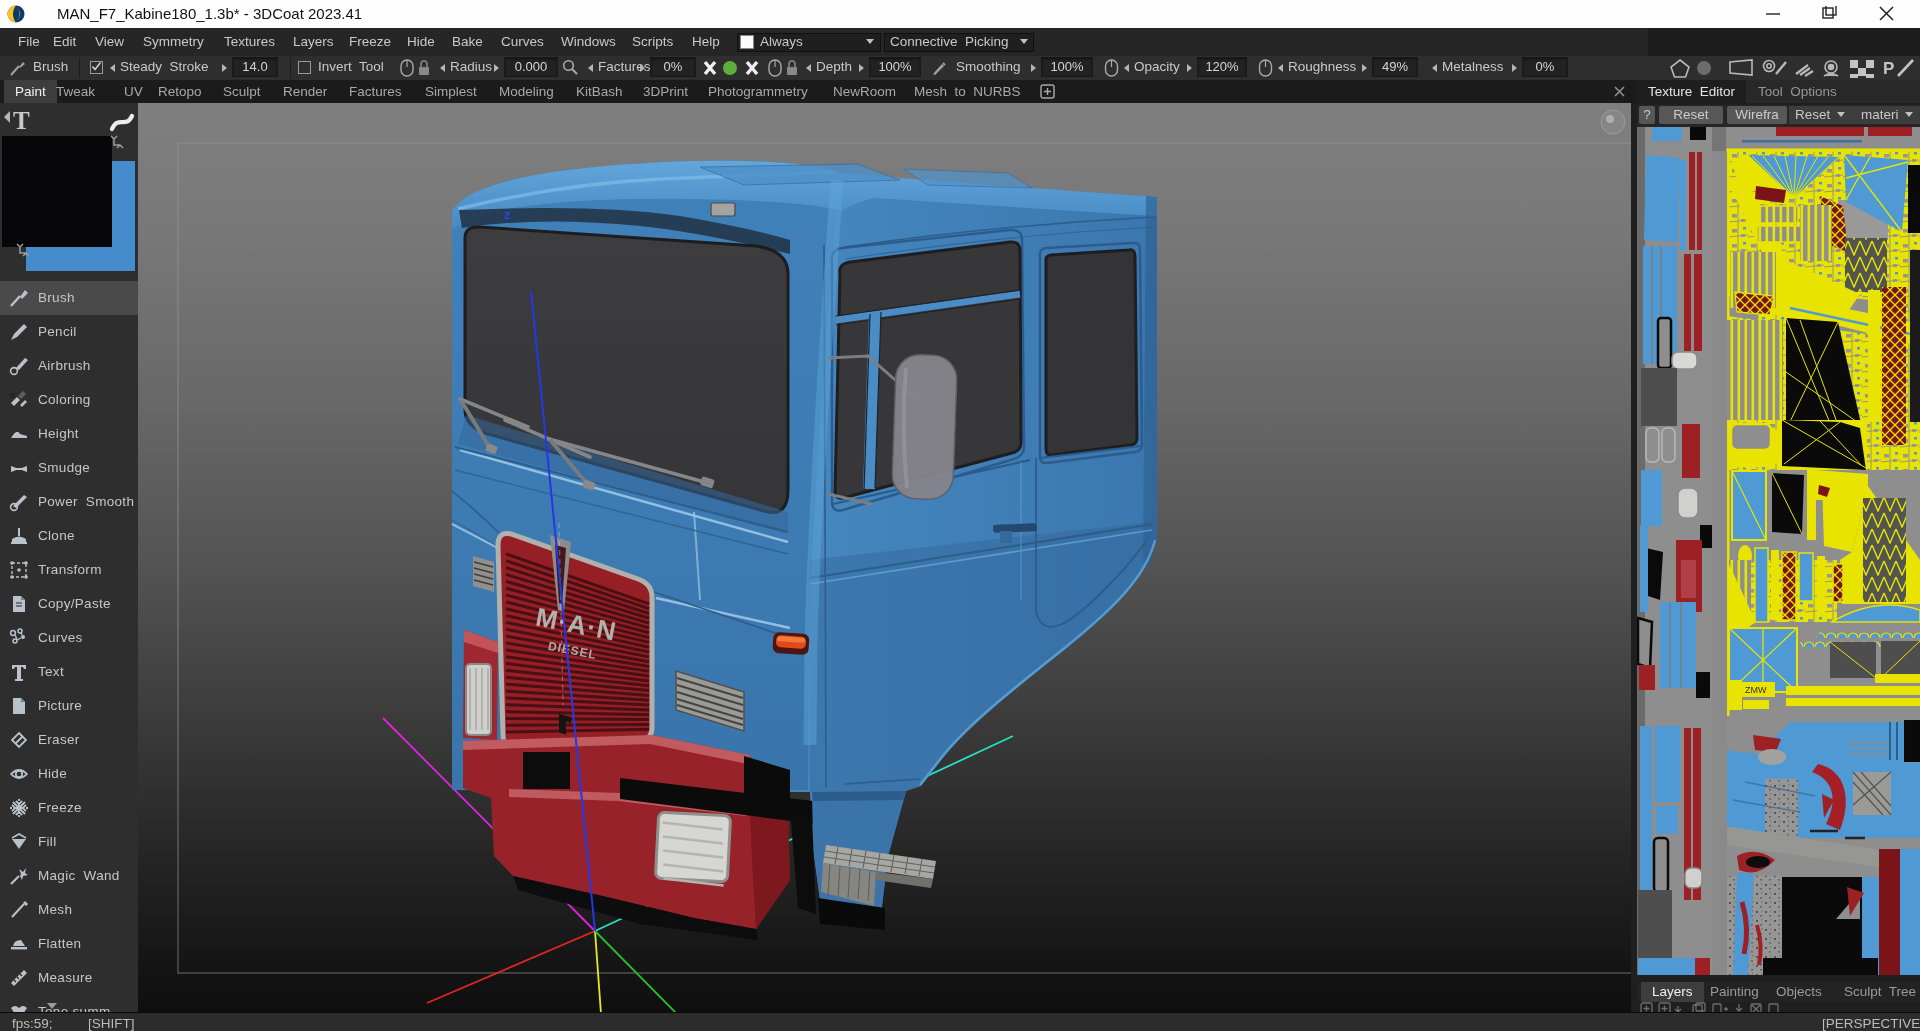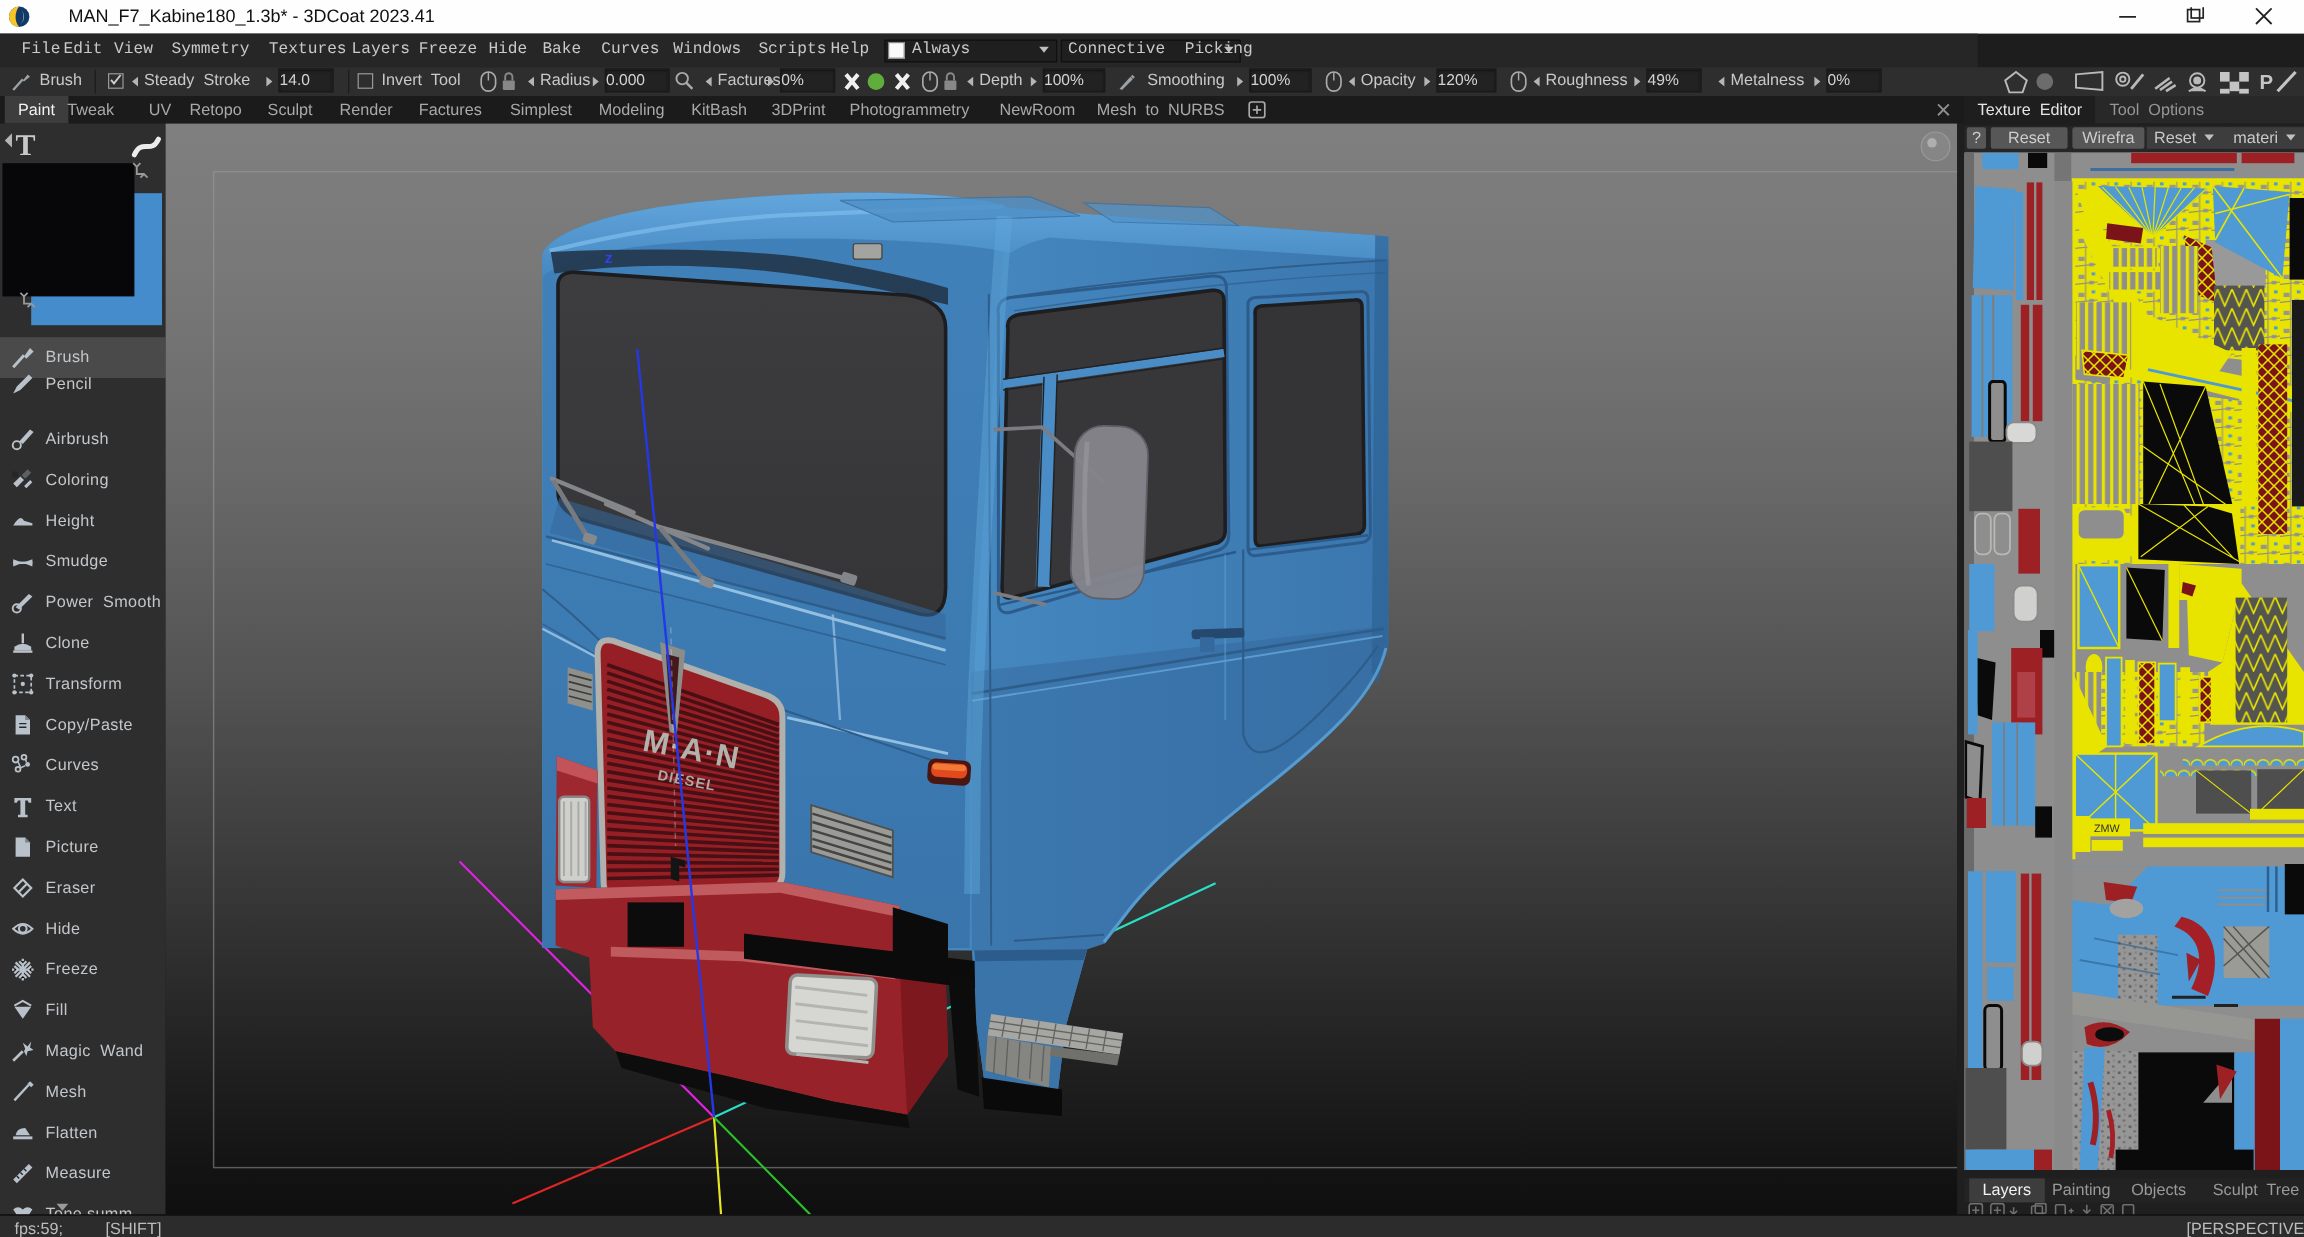--- a/index.html
+++ b/index.html
@@ -2,26 +2,26 @@
 <html><head>
 <meta charset="utf-8">
 <style>
 html,body{margin:0;padding:0;background:#000;}
 #app{position:relative;width:1920px;height:1031px;overflow:hidden;font-family:"Liberation Sans",sans-serif;background:#1d1d1d;}
 .abs{position:absolute;}
 
 #titlebar{left:0;top:0;width:1920px;height:28px;background:#fefefe;color:#111;font-size:15px;padding-left:44px;}
 #titlebar .t{position:absolute;left:57px;top:5px;}
 
-#menubar{left:0;top:28px;width:1648px;height:28px;background:#262626;color:#c9c9c9;font-size:13.5px;font-family:Liberation Mono, monospace;}
+#menubar{left:0;top:28px;width:1648px;height:28px;background:#262626;color:#c9c9c9;font-size:13.5px;}
 .mi{position:absolute;top:6px;}
 
 #toolbar{left:0;top:56px;width:1920px;height:24px;background:#2e2e2e;color:#c9c9c9;font-size:13.5px;}
 .ti{position:absolute;top:3px;}
-.vbox{position:absolute;top:1px;height:18px;background:#222;border:1px solid #191919;box-shadow:inset 0 1px 2px #111;color:#d4d4d4;font-size:13px;text-align:left;line-height:18px;}
+.vbox{position:absolute;top:1px;height:18px;background:#222;border:1px solid #191919;box-shadow:inset 0 1px 2px #111;color:#d4d4d4;font-size:13px;text-align:center;line-height:18px;}
 .cb{position:absolute;top:5px;width:11px;height:11px;border:1px solid #999;background:#2e2e2e;}
 .arrL{position:absolute;top:8px;width:0;height:0;border-top:4px solid transparent;border-bottom:4px solid transparent;border-right:5px solid #b5b5b5;}
 .arrR{position:absolute;top:8px;width:0;height:0;border-top:4px solid transparent;border-bottom:4px solid transparent;border-left:5px solid #b5b5b5;}
 
 #tabrow{left:0;top:80px;width:1920px;height:23px;background:#1b1b1b;color:#a9a9a9;font-size:13.5px;}
 .tab{position:absolute;top:0;height:23px;line-height:23px;padding:0 11px;}
 .tab.act{background:#3d3d3d;color:#f2f2f2;}
 
 #sidebar{left:0;top:103px;width:138px;height:909px;background:#2e2e2e;color:#c3c7cb;font-size:13.5px;}
 .tool{position:absolute;left:0;width:138px;height:34px;}
@@ -223,21 +223,21 @@
       <path d="M114 36 v6 h6 M117 45 l3,-3 l3,3 M111 33 l3,3 l3,-3" stroke="#9a9a9a" stroke-width="1.5" fill="none"></path>
       <path d="M20 144 v6 h6 M23 153 l3,-3 l3,3 M17 141 l3,3 l3,-3" stroke="#9a9a9a" stroke-width="1.5" fill="none"></path>
     </svg>
     <div class="tool act" style="top:178px">
         <svg width="20" height="20" viewBox="0 0 20 20">
           <path d="M2 18 L11 8" stroke="#b9c2ca" stroke-width="2.4"></path>
           <path d="M11 9 L16 2 L19 5 L13 11Z" fill="#b9c2ca"></path>
         </svg>
         <span class="lbl">Brush</span>
       </div>
-    <div class="tool" style="top:200px">
+    <div class="tool" style="top:212px">
         <svg width="20" height="20" viewBox="0 0 20 20">
           <path d="M2 18 L5 12 L15 2 L18 5 L8 15 Z" fill="#b9c2ca"></path>
         </svg>
         <span class="lbl">Pencil</span>
       </div>
     <div class="tool" style="top:246px">
         <svg width="20" height="20" viewBox="0 0 20 20">
           <circle cx="5" cy="15" r="3.4" fill="none" stroke="#b9c2ca" stroke-width="1.6"></circle>
           <path d="M7 12 L16 2 L19 4 L10 14Z" fill="#b9c2ca"></path>
         </svg>

